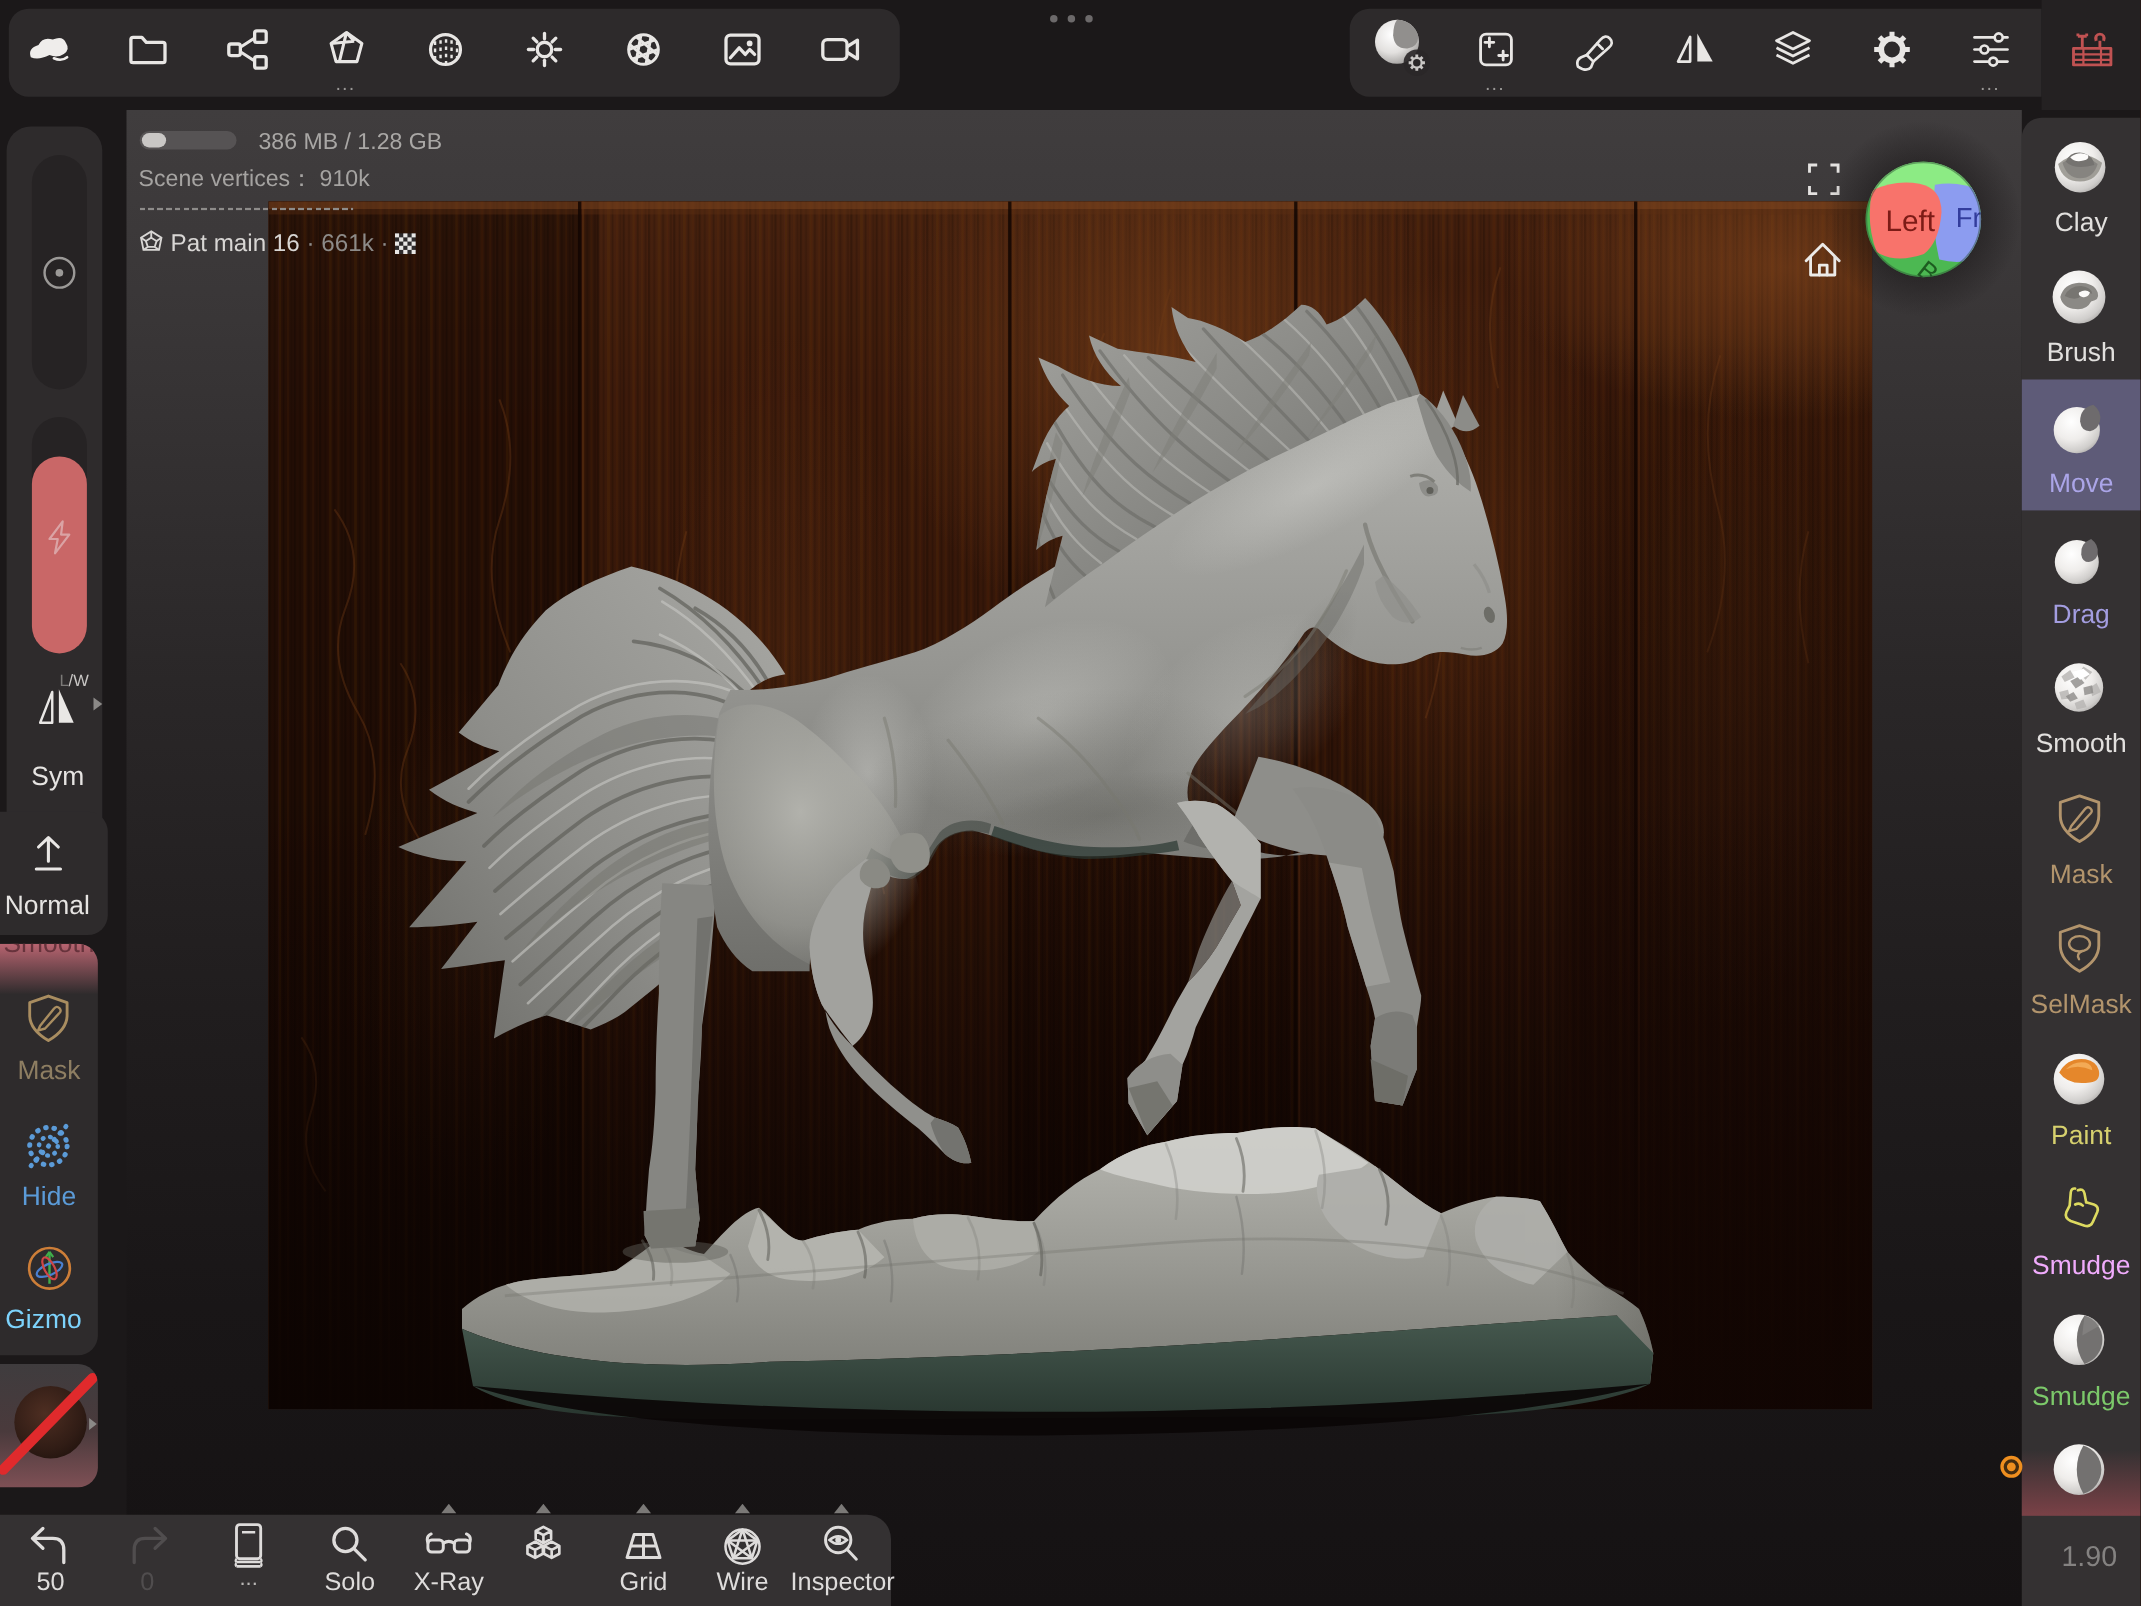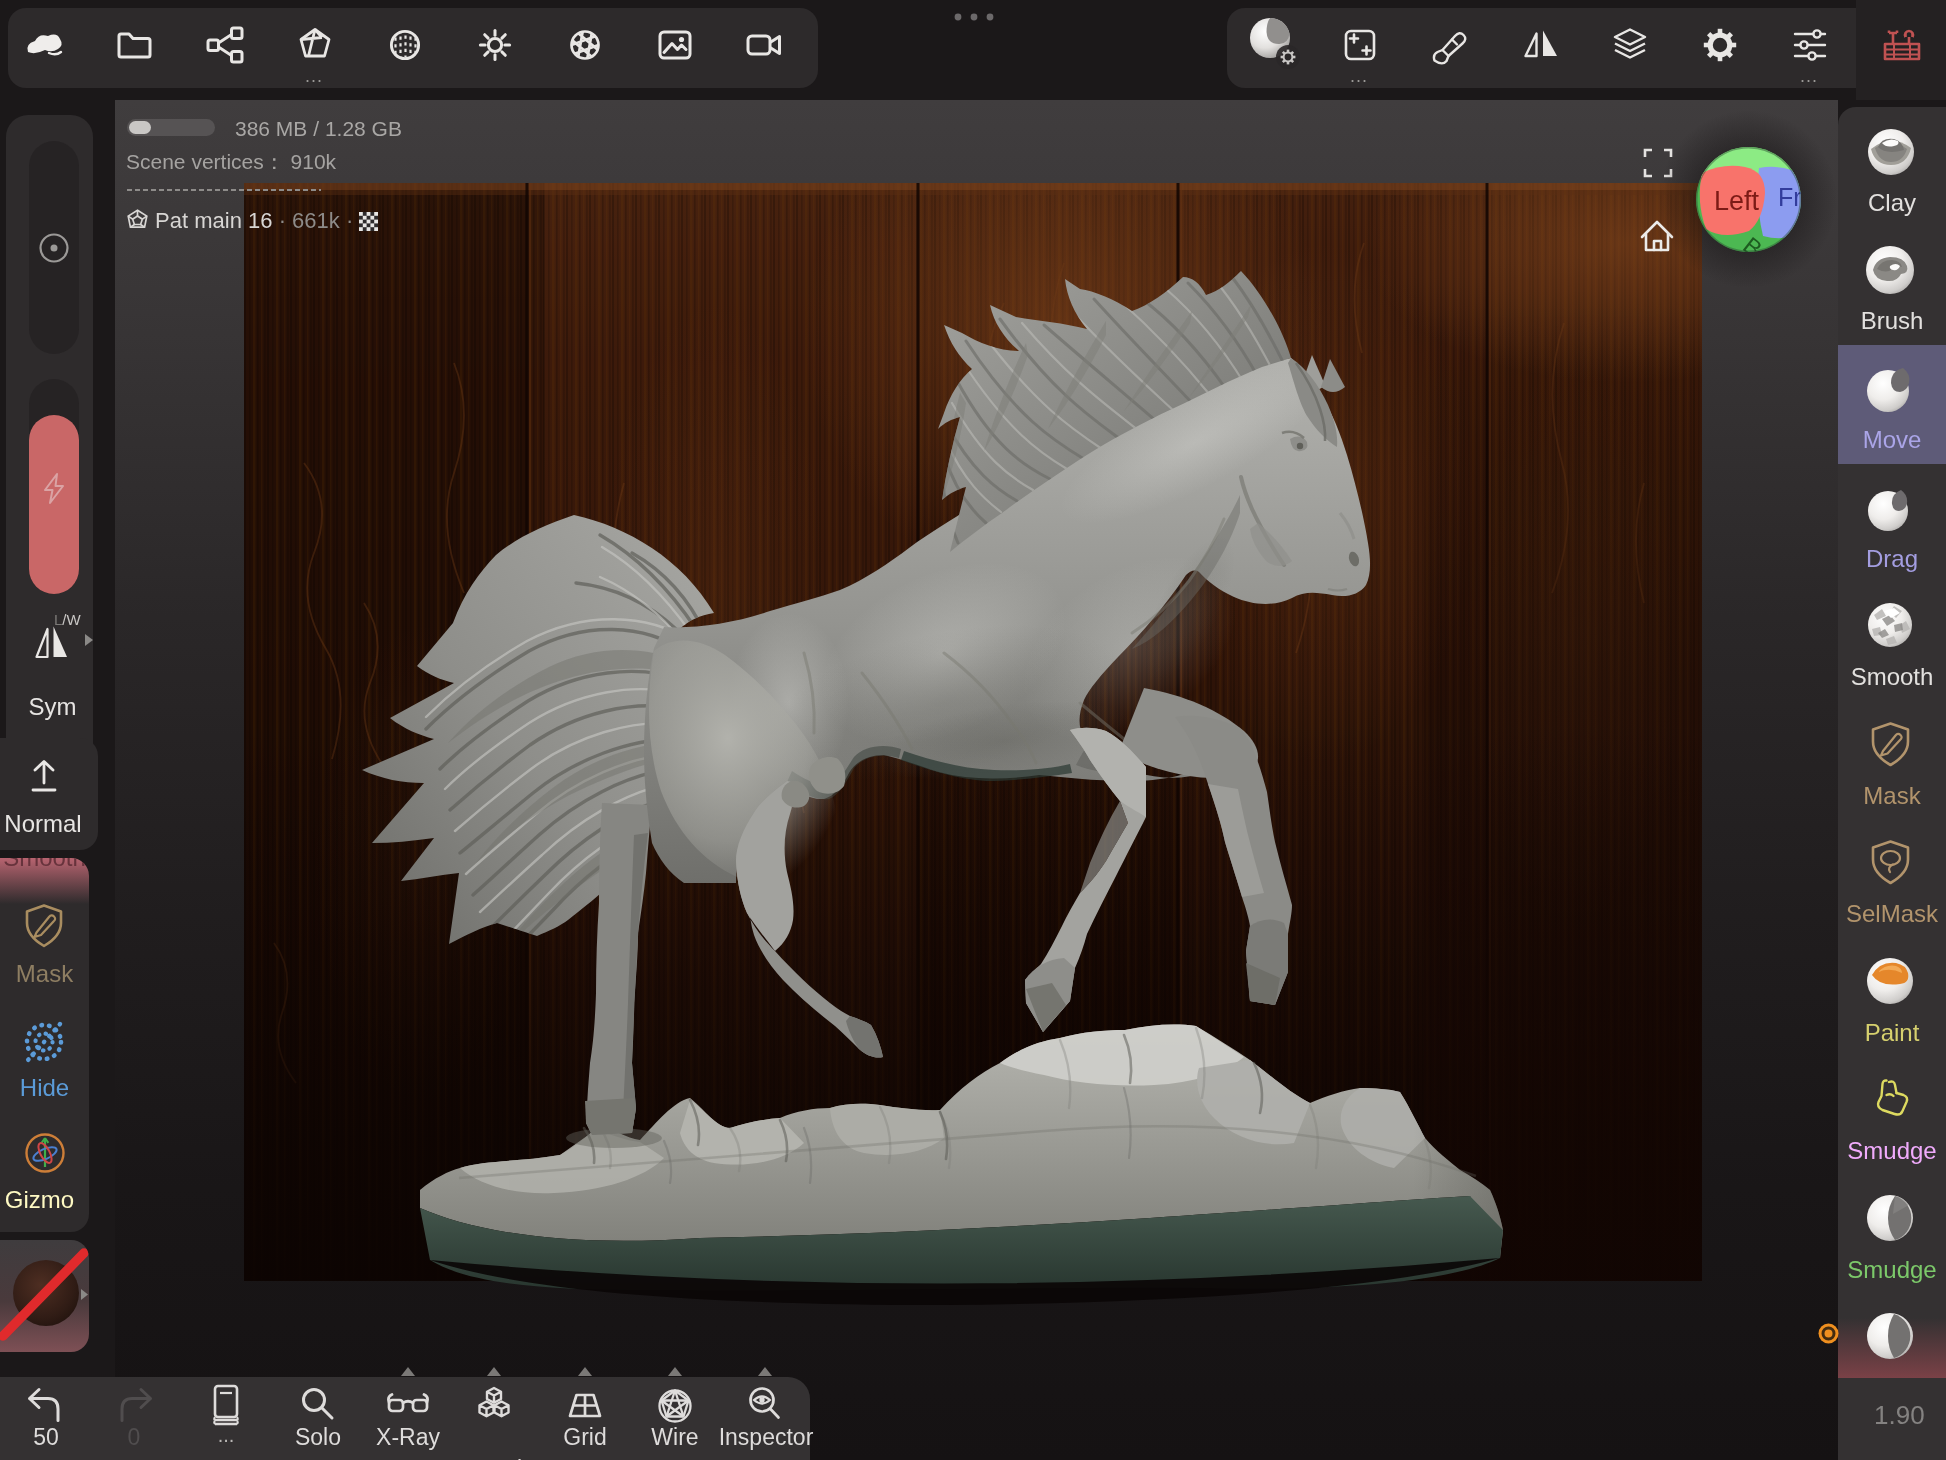--- a/index.html
+++ b/index.html
@@ -619,21 +619,21 @@
     <path d="M40,6 L8,42" stroke-width="4.4" stroke-dasharray="0.5 7.4" stroke-linecap="round"></path>
   </svg>
   <div class="txt" style="left:0;top:216px;width:89px;text-align:center;font-size:24px;color:#5b9bd8;">Hide</div>
   <svg class="abs" style="left:23px;top:273px;" width="44" height="44" viewBox="0 0 44 44" fill="none">
     <circle cx="22" cy="22" r="18.5" stroke="#cd7e38" stroke-width="2.4"></circle>
     <path d="M22,7 V36" stroke="#3fae4a" stroke-width="2.2"></path>
     <path d="M22,7 l-3.4,4.8 M22,7 l3.4,4.8" stroke="#3fae4a" stroke-width="2"></path>
     <ellipse cx="22" cy="23" rx="12.5" ry="5" transform="rotate(-24 22 23)" stroke="#4a7fd0" stroke-width="2"></ellipse>
     <ellipse cx="22" cy="22" rx="11" ry="4.6" transform="rotate(62 22 22)" stroke="#cf4646" stroke-width="2"></ellipse>
   </svg>
-  <div class="txt" style="left:0;top:328px;width:79px;text-align:center;font-size:24px;color:#fef9c3;">Gizmo</div>
+  <div class="txt" style="left:0;top:328px;width:79px;text-align:center;font-size:24px;color:#7dd3fc;">Gizmo</div>
 </div>
 <div class="lpanel" style="left:0;top:1240px;width:89px;height:112px;border-radius:0 18px 18px 0;overflow:hidden;background:linear-gradient(180deg,#3f3c3e 0%,#4a3a3c 55%,#7e5055 100%);">
   <svg class="abs" style="left:0;top:0;" width="89" height="112" viewBox="0 0 89 112">
     <defs>
         <radialGradient id="dksp" cx=".42" cy=".38" r=".72">
           <stop offset="0" stop-color="#4e2e22"></stop>
           <stop offset=".7" stop-color="#301c15"></stop>
           <stop offset="1" stop-color="#20120d"></stop>
         </radialGradient>
       </defs>

